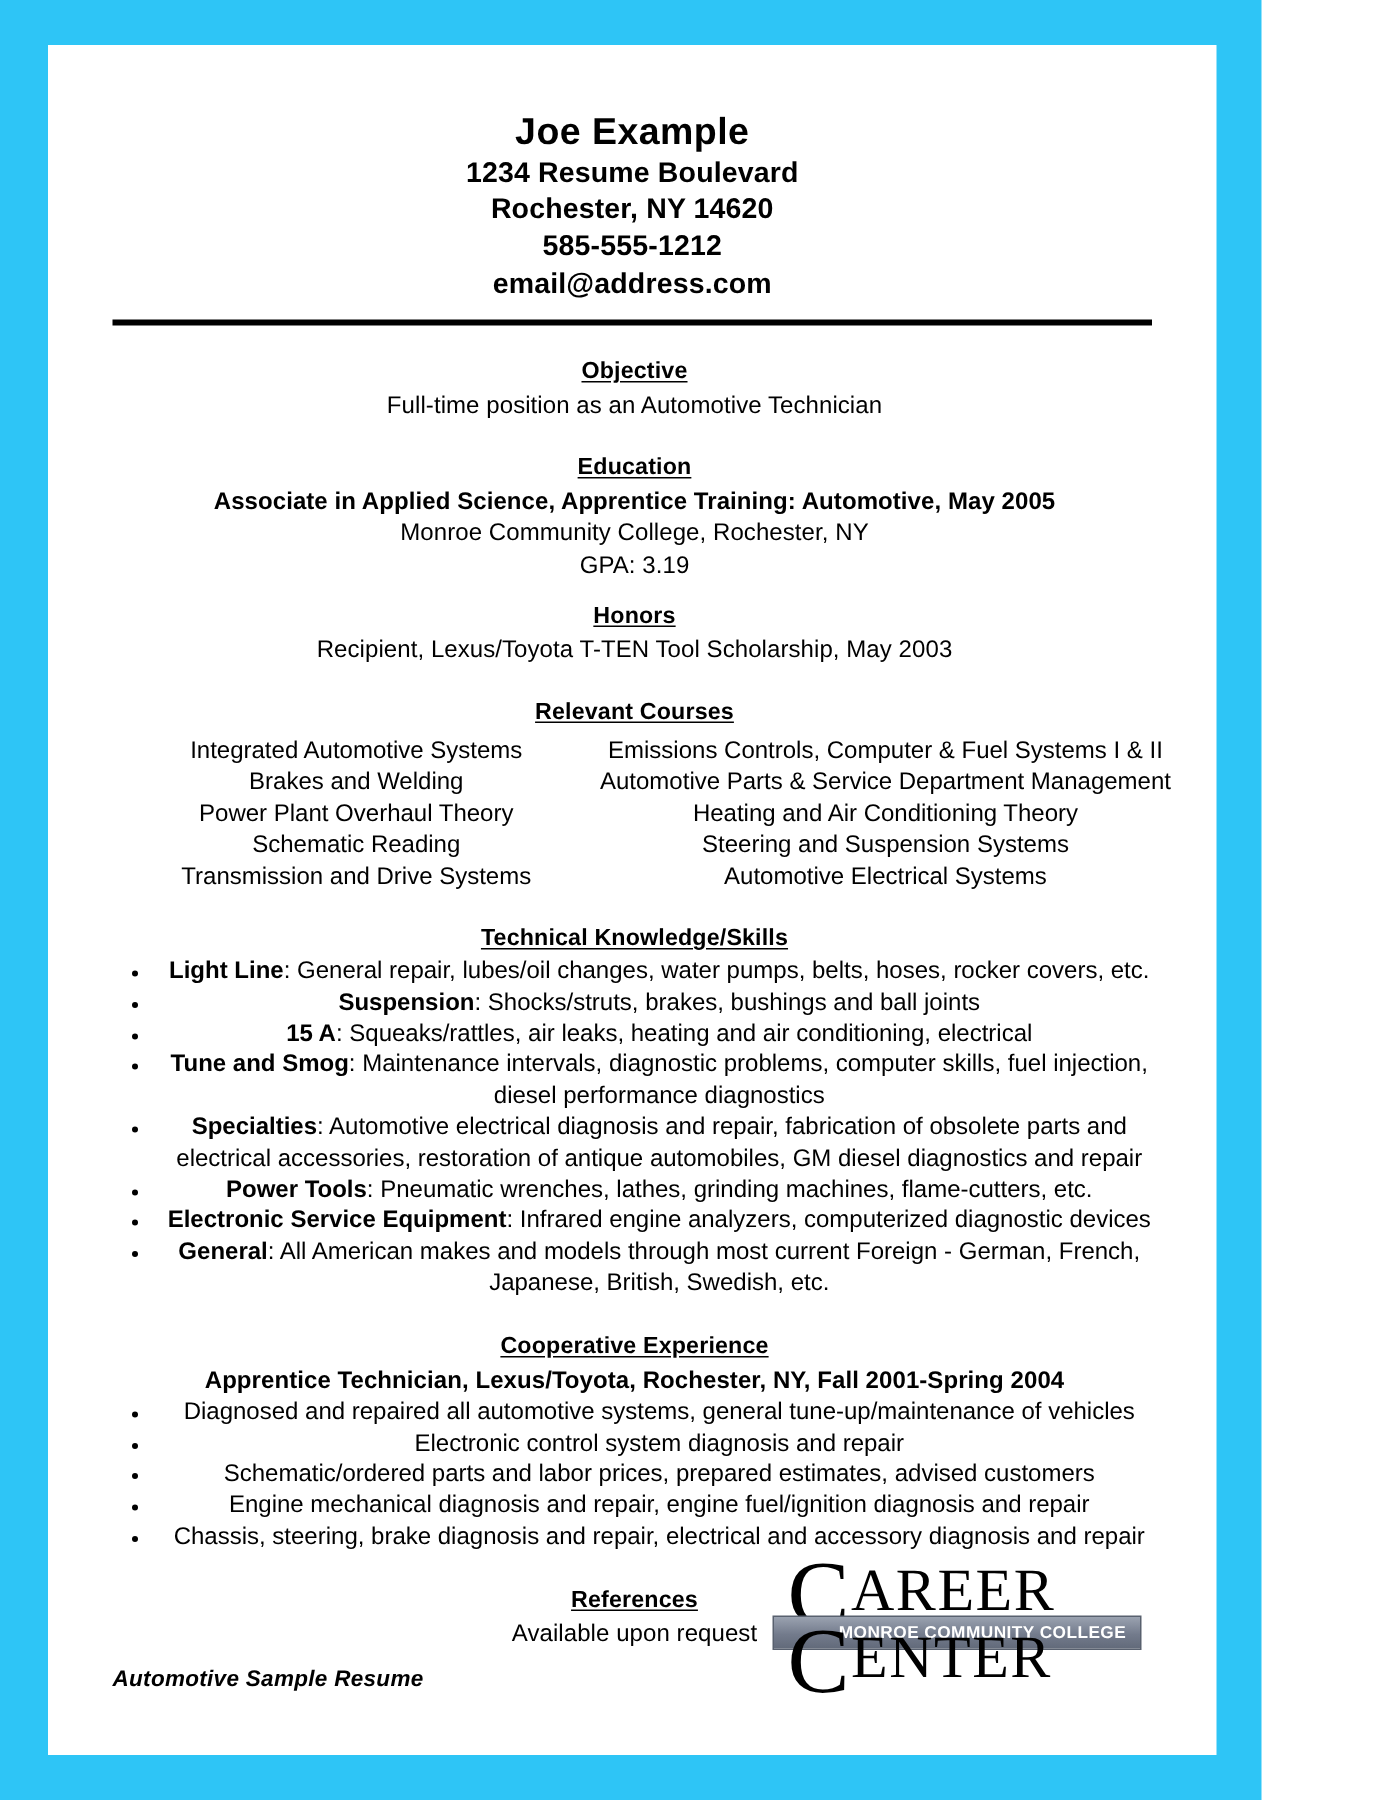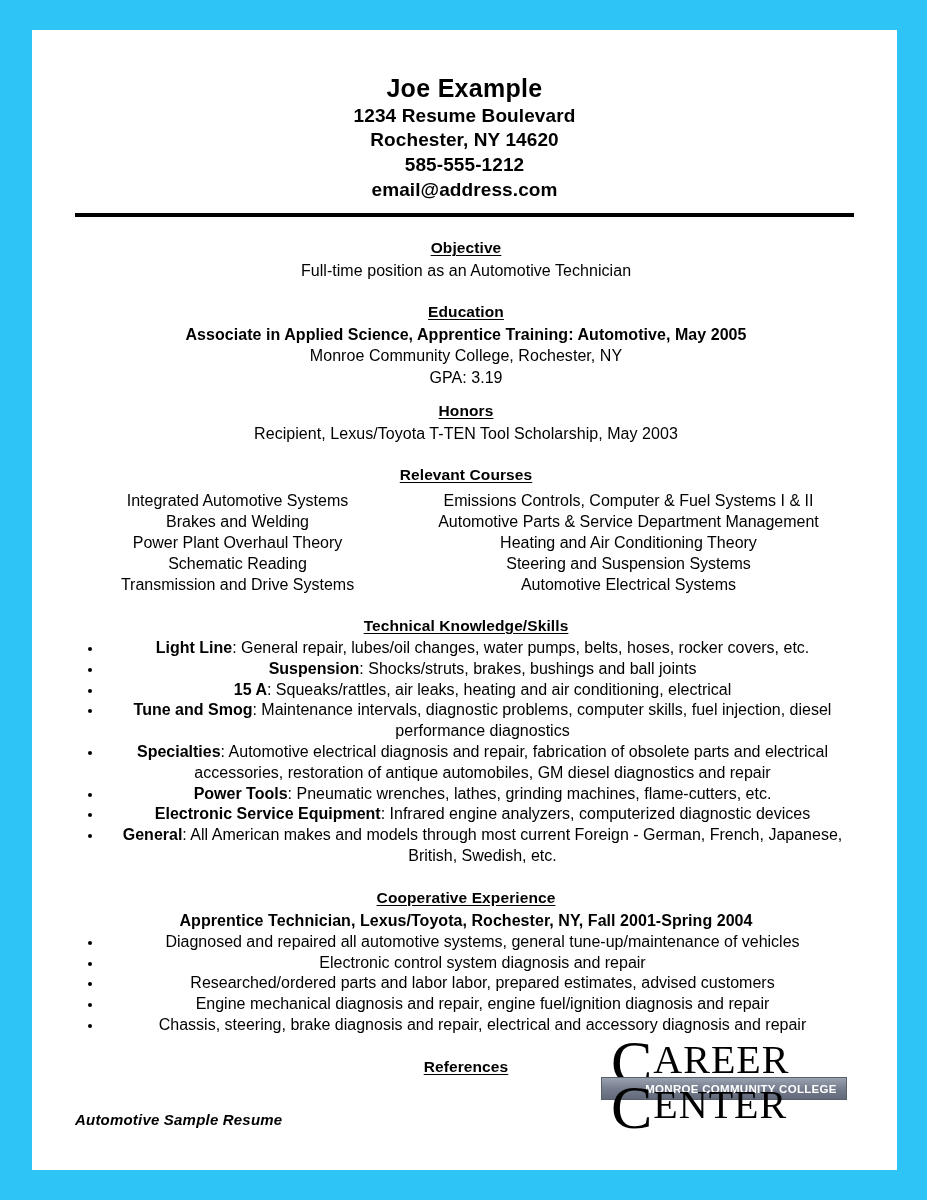--- a/index.html
+++ b/index.html
@@ -9,21 +9,21 @@
   }
   body {
     width: 927px;
     height: 1200px;
     overflow: hidden;
     font-family: "Liberation Sans", sans-serif;
   }
 
   
   #page-frame {
-    width: 927px;
+    width: 841px;
     height: 1200px;
     box-sizing: border-box;
     background: #2ec5f6;
     padding: 30px 30px 30px 32px;
   }
 
   
   #resume-sheet {
     width: 100%;
     height: 100%;
@@ -266,28 +266,29 @@
           <li><span class="lbl">General</span><span>: All American makes and models through most current Foreign - German, French, Japanese, British, Swedish, etc.</span></li>
         </ul>
       </div>
 
       <div class="section">
         <div class="section-heading">Cooperative Experience</div>
         <div class="body-line bold">Apprentice Technician, Lexus/Toyota, Rochester, NY, Fall 2001-Spring 2004</div>
         <ul class="bullets">
           <li>Diagnosed and repaired all automotive systems, general tune-up/maintenance of vehicles</li>
           <li>Electronic control system diagnosis and repair</li>
-          <li>Researched/ordered parts and labor labor, prepared estimates, advised customers</li>
+          <li>Schematic/ordered parts and labor prices, prepared estimates, advised customers</li>
           <li>Engine mechanical diagnosis and repair, engine fuel/ignition diagnosis and repair</li>
           <li>Chassis, steering, brake diagnosis and repair, electrical and accessory diagnosis and repair</li>
         </ul>
       </div>
 
       <div class="section">
         <div class="section-heading">References</div>
+        <div class="body-line">Available upon request</div>
       </div>
 
     </div>
 
     <div id="resume-footer">
       <div id="footer-caption">Automotive Sample Resume</div>
 
       <div id="cc-logo">
         <div class="cc-word" id="cc-career"><span class="drop">C</span><span>AREER</span></div>
         <div id="cc-banner">

